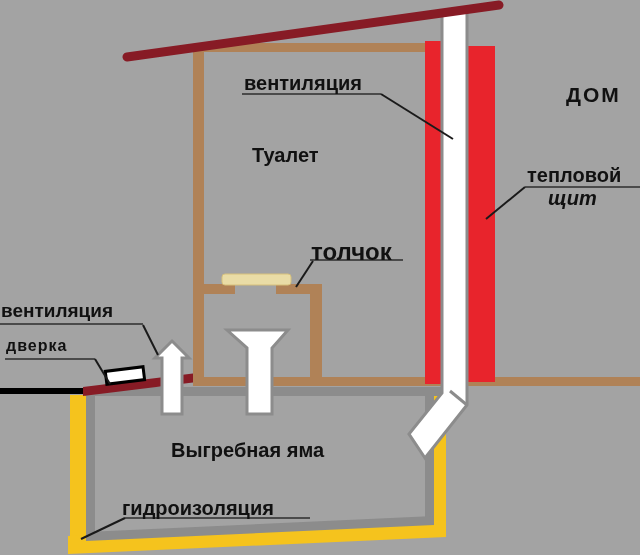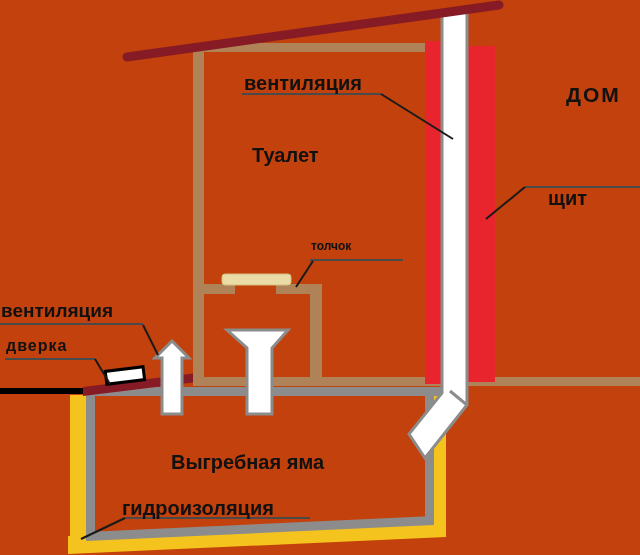--- a/index.html
+++ b/index.html
@@ -1,17 +1,17 @@
 <!DOCTYPE html>
 <html><head>
 <meta charset="utf-8">
 <style>
   html,body{margin:0;padding:0;background:#fff;}
   #stage{
-    position:relative;width:640px;height:555px;background:#c2410c;overflow:hidden;
+    position:relative;width:640px;height:555px;background:#a3a3a3;overflow:hidden;
     font-family:"Liberation Sans","DejaVu Sans",sans-serif;
   }
   #stage svg{position:absolute;left:0;top:0;}
   .label{
     position:absolute;font-weight:bold;color:#111;white-space:nowrap;line-height:1;
   }
 </style>
 </head>
 <body>
 
@@ -76,25 +76,26 @@
       <line x1="125" y1="518" x2="81" y2="539" stroke="#1a1a1a"></line>
     </g>
   </svg>
 
   <div class="label" style="left:244px;top:73px;font-size:20px;">вентиляция</div>
 
   <div class="label" style="left:566px;top:84px;font-size:21px;letter-spacing:2px;">ДОМ</div>
 
   <div class="label" style="left:252px;top:145px;font-size:20px;">Туалет</div>
 
-  <div class="label" style="left:548px;top:188px;font-size:20px;">щит</div>
+  <div class="label" style="left:527px;top:165px;font-size:20px;">тепловой</div>
+  <div class="label" style="left:548px;top:188px;font-size:20px;font-style:italic;">щит</div>
 
-  <div class="label" style="left:311px;top:240px;font-size:12px;">толчок</div>
+  <div class="label" style="left:311px;top:240px;font-size:24px;">толчок</div>
 
   <div class="label" style="left:1px;top:301px;font-size:19px;">вентиляция</div>
 
   <div class="label" style="left:6px;top:338px;font-size:16px;letter-spacing:1px;">дверка</div>
 
-  <div class="label" style="left:171px;top:440px;font-size:20px;margin-top:12px;">Выгребная яма</div>
+  <div class="label" style="left:171px;top:440px;font-size:20px;">Выгребная яма</div>
 
   <div class="label" style="left:122px;top:498px;font-size:20px;text-align:right;">гидроизоляция</div>
 
 </div>
 
 </body></html>

